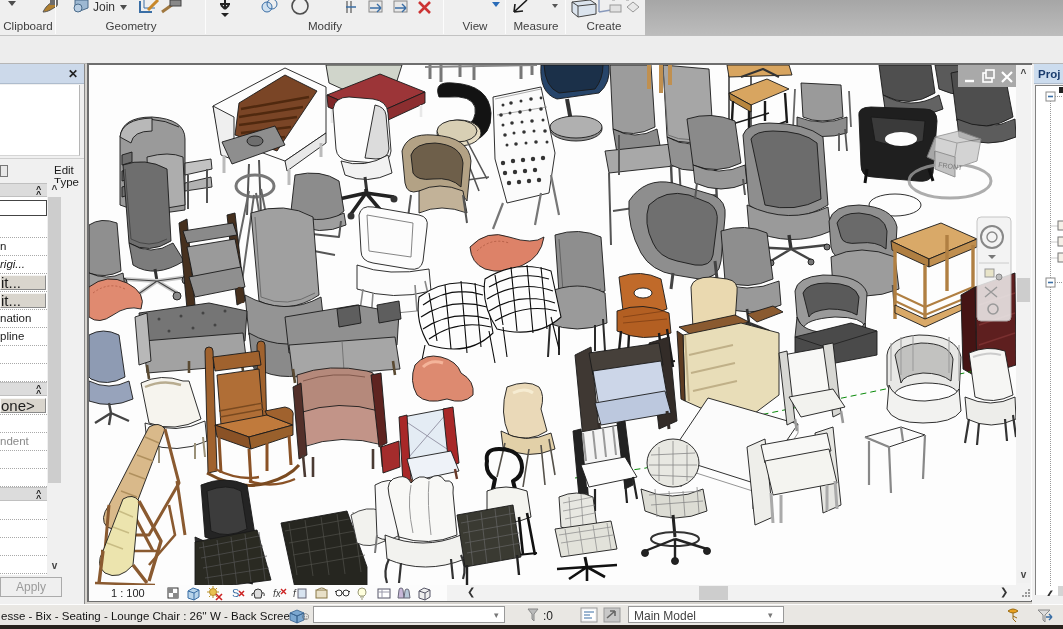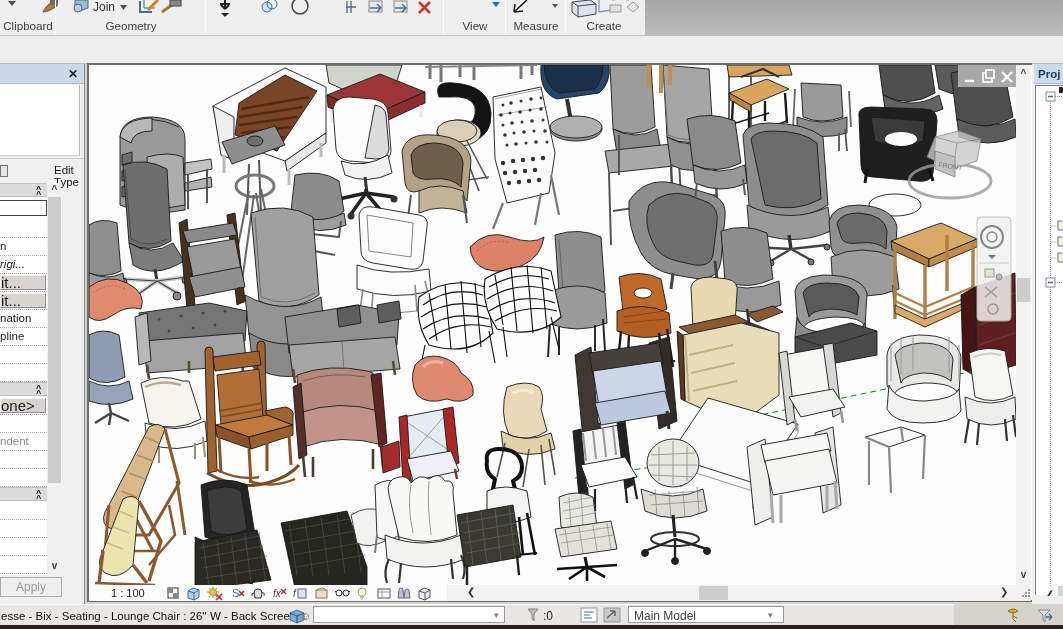--- a/index.html
+++ b/index.html
@@ -77,35 +77,36 @@
 
   
   #pbrowser { left:1032px; top:64px; width:31px; height:540px; background:#f0f0f0; }
   #pb-title { position:absolute; left:2px; top:0px; width:29px; height:20px;
     background:#ccdcee; font-size:11.5px; font-weight:bold; color:#1a3c6e;
     line-height:20px; padding-left:4px; border-bottom:1px solid #aebccd; }
   #pb-tree { position:absolute; left:3px; top:21px; width:28px; height:510px;
     background:#fff; border-left:1px solid #828282; border-top:1px solid #828282; }
 
   
-  #statusbar { left:0; top:604px; width:954px; height:21px; background:#e9e7e3;
+  #statusbar { left:0; top:604px; width:1063px; height:21px; background:#e9e7e3;
     border-top:1px solid #fdfdfd; }
   #sb-text { position:absolute; left:1px; top:5px; font-size:11.5px; color:#141414;
     white-space:nowrap; }
   .sb-box { position:absolute; background:#fff; border:1px solid #999; height:17px; top:1px; }
   #darkstrip { left:0; top:625px; width:1063px; height:4px; background:#28221c; }
 </style>
 </head>
 <body>
 <div id="app">
 
   <div class="abs" id="ribbon"></div>
   <div class="abs" id="ribbonpanels">
     <div class="plabel" style="left:0;width:56px;">Clipboard</div>
     <div class="plabel" style="left:56px;width:150px;">Geometry</div>
+    <div class="plabel" style="left:206px;width:238px;">Modify</div>
     <div class="plabel" style="left:444px;width:62px;">View</div>
     <div class="plabel" style="left:506px;width:60px;">Measure</div>
     <div class="plabel" style="left:566px;width:76px;">Create</div>
     <div class="psep" style="left:55px;"></div>
     <div class="psep" style="left:205px;"></div>
     <div class="psep" style="left:443px;"></div>
     <div class="psep" style="left:505px;"></div>
     <div class="psep" style="left:565px;"></div>
     <div id="ribicons"><svg width="642" height="18" viewBox="0 0 642 18">
       <path d="M8 1 L16 1 L12 6 Z" fill="#4d4d4d"></path>

